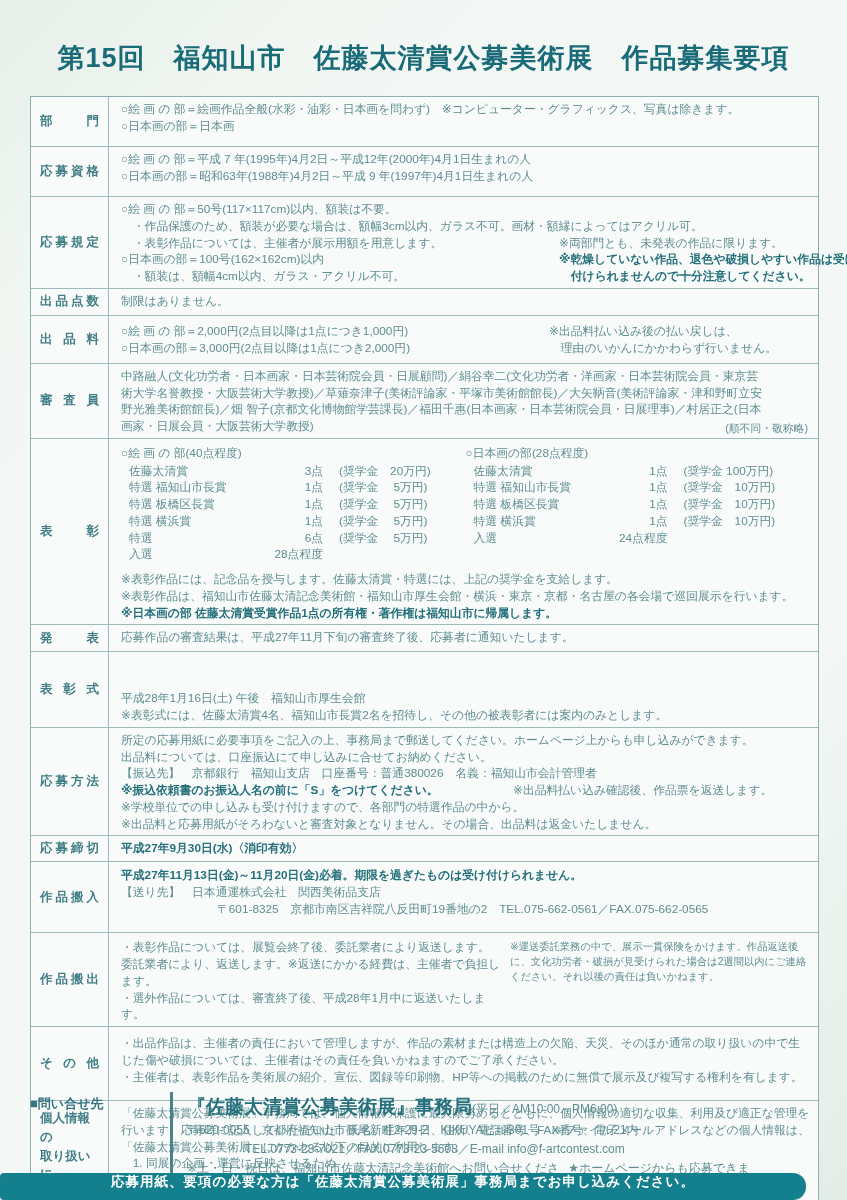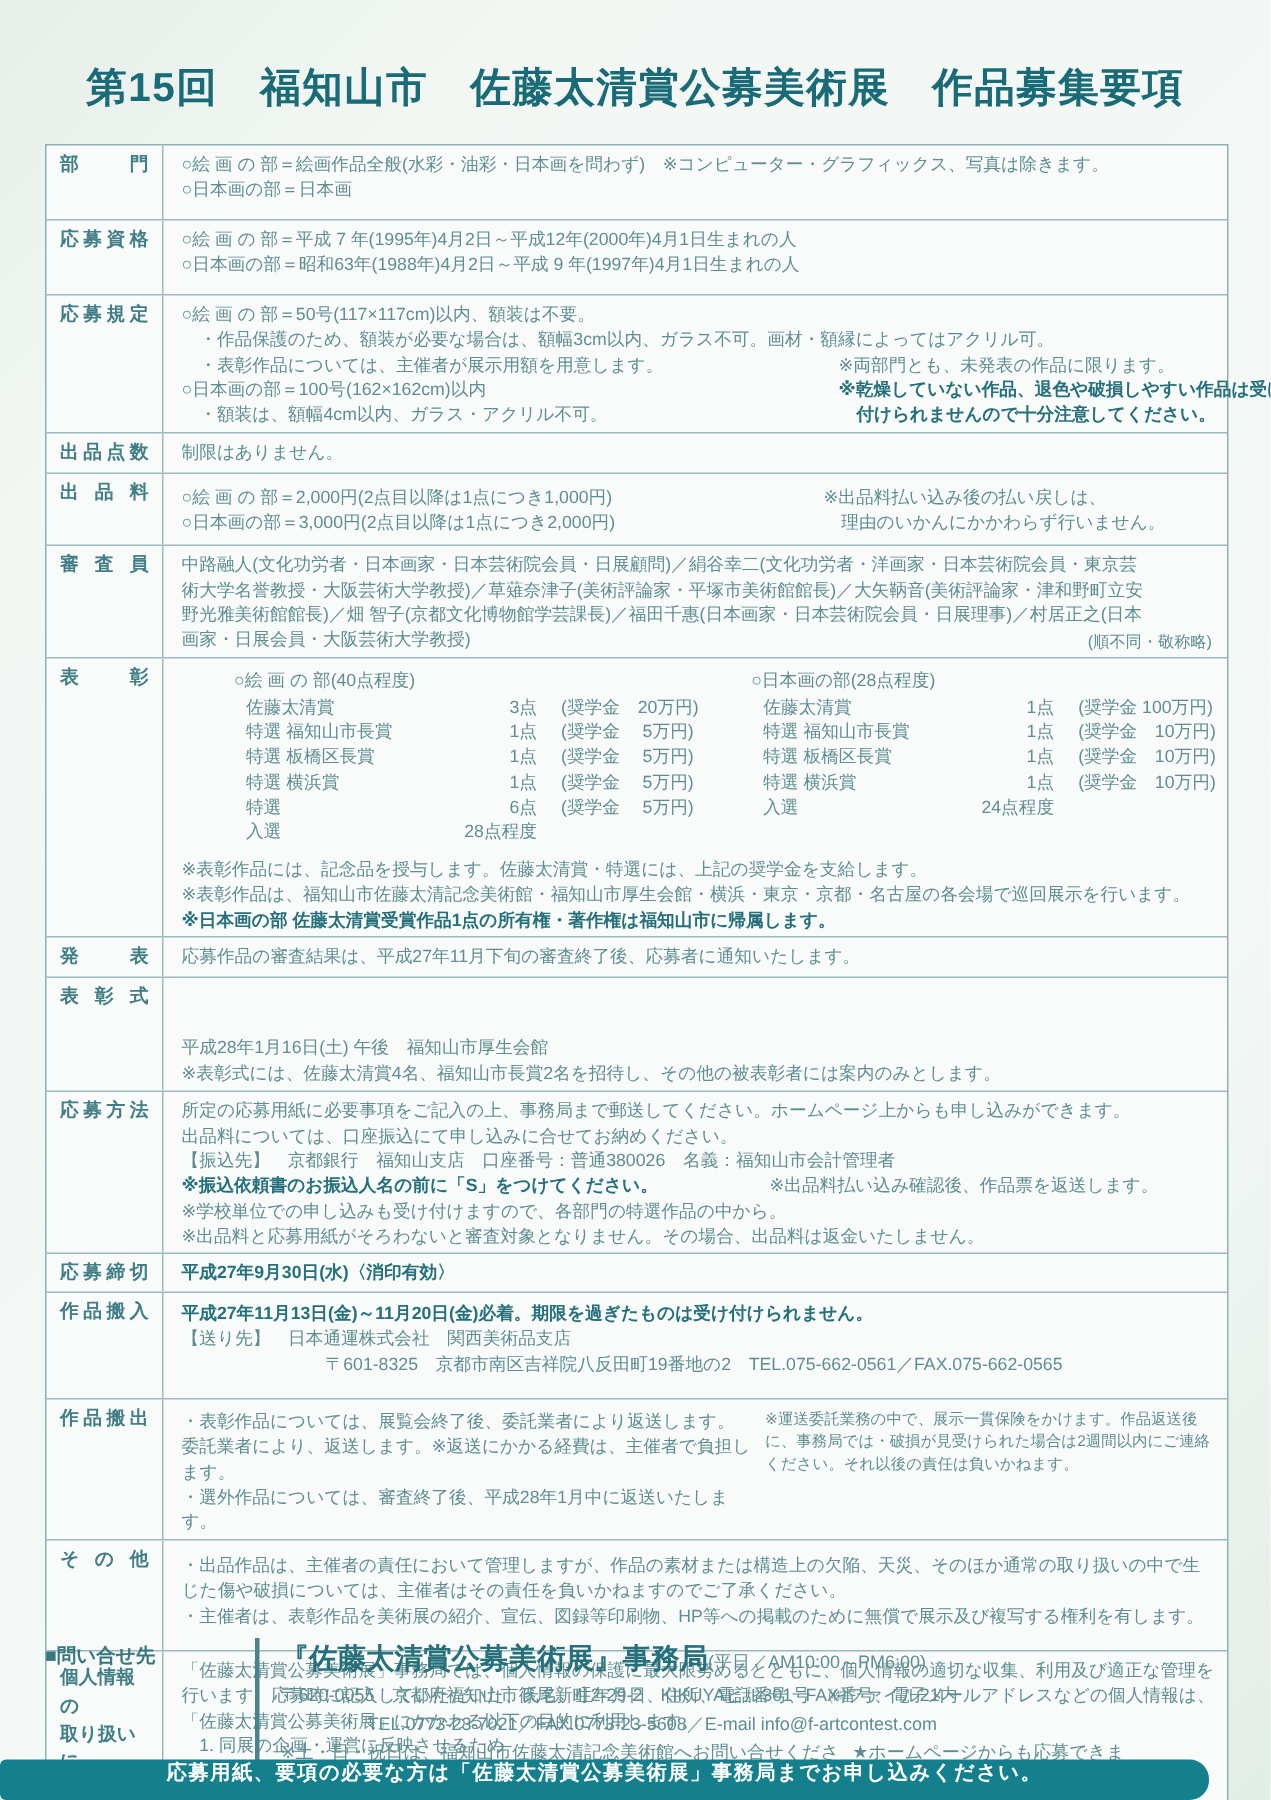--- a/index.html
+++ b/index.html
@@ -17,39 +17,39 @@
   }
   .tbl{
     position:absolute;left:30px;top:96px;width:789px;
     border:1.5px solid #8fb0b2;background:#f8fbf9;
     box-sizing:border-box;
   }
   .row{display:flex;border-top:1px solid #9cbabb;box-sizing:border-box;}
   .row:first-child{border-top:none;}
   .lbl{
     flex:0 0 78px;border-right:1px solid #9cbabb;
-    display:flex;flex-direction:column;
+    display:flex;flex-direction:column;justify-content:center;
     padding:3px 9px;box-sizing:border-box;
     font-size:12.5px;color:#417e86;font-weight:bold;line-height:1.5;
   }
   .lbl .jt{display:block;width:100%;text-align:justify;text-align-last:justify;}
   .cnt{
     flex:1 1 auto;padding:4px 8px 3px 12px;box-sizing:border-box;
     font-size:11.8px;line-height:1.42;color:#5f8d92;position:relative;
   }
   .b{color:#26707c;font-weight:bold;}
   .sm{font-size:10.3px;line-height:1.45;}
   .split{display:flex;}
   .split .lft{flex:0 0 auto;}
   .split .rgt{flex:0 0 auto;}
   .w440{width:438px;} .w430{width:428px;} .w392{width:392px;}
   .spread{display:flex;justify-content:space-between;}
   .judges-note{position:absolute;right:10px;bottom:1px;font-size:10.8px;}
   .awards{display:flex;}
-  .awcol{width:50%;margin-left:35px;}
+  .awcol{width:50%;}
   .awhead{margin-bottom:1px;}
   .awrow{display:flex;padding-left:8px;}
   .awname{flex:0 0 136px;}
   .awcount{flex:0 0 58px;text-align:right;white-space:nowrap;}
   .awprize{flex:0 0 auto;margin-left:16px;white-space:nowrap;}
   .notes{margin-top:8px;}
   .indent1{padding-left:58px;}
   .indent2{padding-left:96px;}
   .hanshutsu-wrap{display:flex;gap:8px;}
   .hanshutsu-wrap .main{flex:1 1 auto;}
@@ -291,21 +291,21 @@
     <div class="lbl">
         <span class="jt">作品搬出</span>
       </div>
     <div class="cnt" style="padding-top:6px;">
       <div class="hanshutsu-wrap">
         <div class="main">
           <div>・表彰作品については、展覧会終了後、委託業者により返送します。</div>
           <div>委託業者により、返送します。※返送にかかる経費は、主催者で負担します。</div>
           <div>・選外作品については、審査終了後、平成28年1月中に返送いたします。</div>
         </div>
-        <div class="side sm">※運送委託業務の中で、展示一貫保険をかけます。作品返送後に、事務局では・破損が見受けられた場合は2週間以内にご連絡ください。それ以後の責任は負いかねます。</div>
+        <div class="side sm">※運送委託業務の中で、展示一貫保険をかけます。作品返送後に、文化功労者・破損が見受けられた場合は2週間以内にご連絡ください。それ以後の責任は負いかねます。</div>
       </div>
     </div>
   </div>
 
   <div class="row" style="min-height:74px;">
     <div class="lbl">
         <span class="jt">そ の 他</span>
       </div>
     <div class="cnt" style="padding-top:8px;">
       <div>・出品作品は、主催者の責任において管理しますが、作品の素材または構造上の欠陥、天災、そのほか通常の取り扱いの中で生じた傷や破損については、主催者はその責任を負いかねますのでご了承ください。</div>

